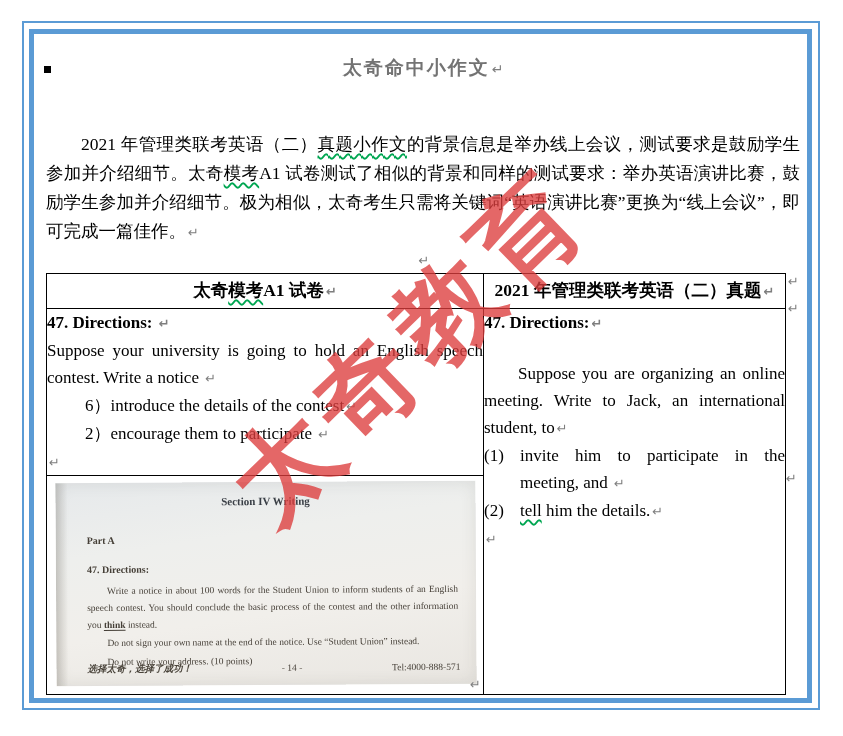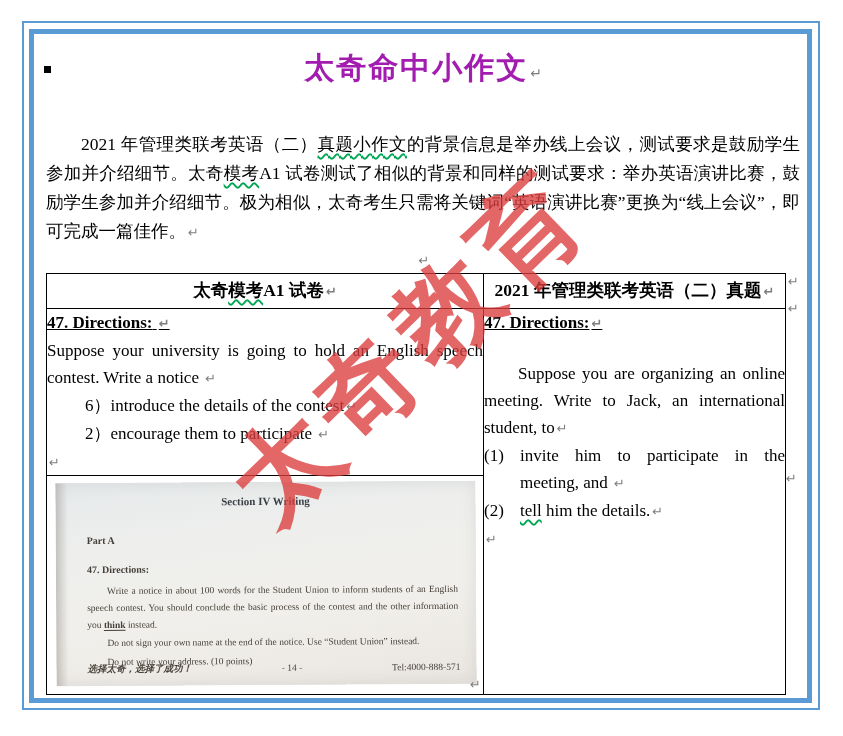--- a/index.html
+++ b/index.html
@@ -12,21 +12,21 @@
   
   .border-outer{position:absolute;left:22px;top:21px;right:23px;bottom:26px;border:2px solid #5b9bd5;}
   .border-inner{position:absolute;left:29px;top:29px;right:31px;bottom:33px;border:5px solid #5b9bd5;}
   .bullet{position:absolute;left:44px;top:66px;width:7px;height:7px;background:#000;}
 
   
   .content{position:absolute;left:46px;top:48px;width:754px;}
   .title-row{text-align:center;height:40px;line-height:40px;margin-bottom:42px;white-space:nowrap;}
   .doc-title{
     display:inline;font-family:"Liberation Sans",sans-serif;font-weight:bold;
-    font-size:30px;color:#a21caf;letter-spacing:2px;
+    font-size:19px;color:#737373;letter-spacing:2px;
   }
   .pilcrow{color:#7e7e7e;font-size:13px;font-family:"DejaVu Sans",sans-serif;margin-left:2px;}
   .title-row .pilcrow{font-size:14px;}
 
   .intro{
     margin:0;width:754px;font-size:17.5px;line-height:29px;
     text-align:justify;text-align-last:left;text-indent:35px;
   }
   .squiggle{
     text-decoration:underline;text-decoration-style:wavy;
@@ -37,21 +37,21 @@
 
   
   table.cmp{border-collapse:collapse;table-layout:fixed;width:739px;}
   table.cmp td{border:1.5px solid #000;vertical-align:top;padding:0;}
   td.th{
     height:25px;text-align:center;font-weight:bold;font-size:17.5px;
     line-height:32px;padding:1px 0;white-space:nowrap;
   }
   td.cell-left{padding:4px 9px 0 9px;font-size:17px;line-height:27px;}
   td.cell-right{padding:3px 8px 0 8px;font-size:17px;line-height:27px;}
-  .dir-line{font-weight:bold;text-decoration:underline;}
+  .dir-line{font-weight:bold;}
   .just{text-align:justify;text-align-last:left;margin:0;}
   .list-item{padding-left:38px;}
   .empty-line{height:27px;line-height:27px;}
   .cr-body{margin-top:23px;text-indent:34px;}
   .numitem{display:flex;}
   .numitem .num{width:36px;flex:0 0 36px;}
   .numitem .txt{flex:1;text-align:justify;text-align-last:left;}
 
   
   td.cell-img{height:218px;position:relative;}

